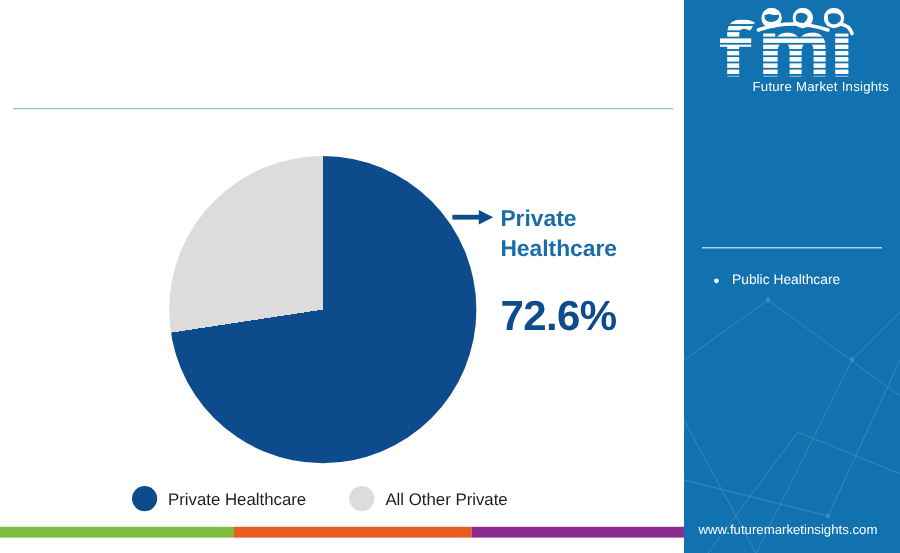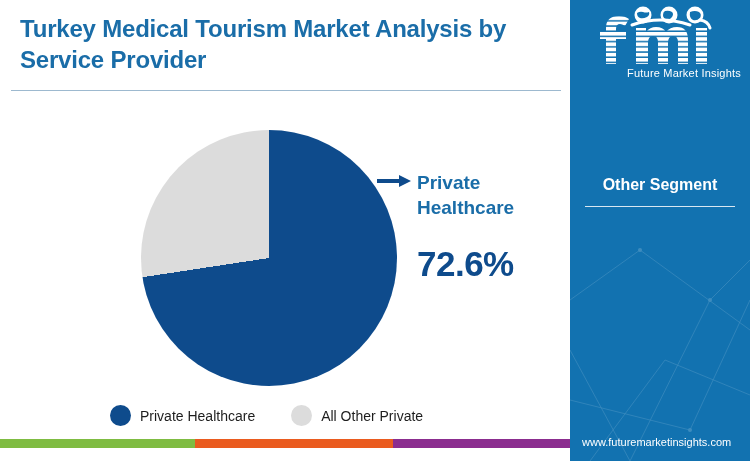--- a/index.html
+++ b/index.html
@@ -201,21 +201,20 @@
   }
   .bar-seg { height:9px; }
 </style>
 </head>
 <body>
 
 <div id="infographic">
 
   <div class="main-area">
 
-    <div class="title">Turkey Medical Tourism Market Analysis by Service Provider</div>
 
     <div class="title-rule"></div>
 
     <div class="pie-wrap">
       <div class="pie" style="background: conic-gradient(rgb(14, 75, 140) 0%, rgb(14, 75, 140) 72.6%, rgb(220, 220, 220) 72.6%, rgb(220, 220, 220) 100%);"></div>
     </div>
 
     <div class="arrow">
       <div class="arrow-line"></div>
       <div class="arrow-head"></div>
@@ -282,19 +281,24 @@
           <path d="M94 6 q5 -2 9 0 q3 2 1 6 q-3 3 -7 2 q-4 -2 -3 -8 z" fill="#1272b0"></path>
           <path d="M36 19 q28 -10 58 0" stroke="#ffffff" stroke-width="3" fill="none" stroke-linecap="round"></path>
           <path d="M104 14 q8 1 10 8" stroke="#ffffff" stroke-width="3" fill="none" stroke-linecap="round"></path>
         </g>
 
         <rect x="0" y="0" width="128" height="58" fill="url(#stripes)" mask="url(#letters-mask)"></rect>
       </svg>
       <div class="logo-text">Future Market Insights</div>
     </div>
 
-    <div class="seg-title">Other Segment</div>
     <div class="seg-rule"></div>
+    <ul class="seg-list">
+      <li>
+        <span class="seg-bullet"></span>
+        <span>Public Healthcare</span>
+      </li>
+    </ul>
 
     <div class="site-url">www.futuremarketinsights.com</div>
   </div>
 
 </div>
 
 </body></html>

